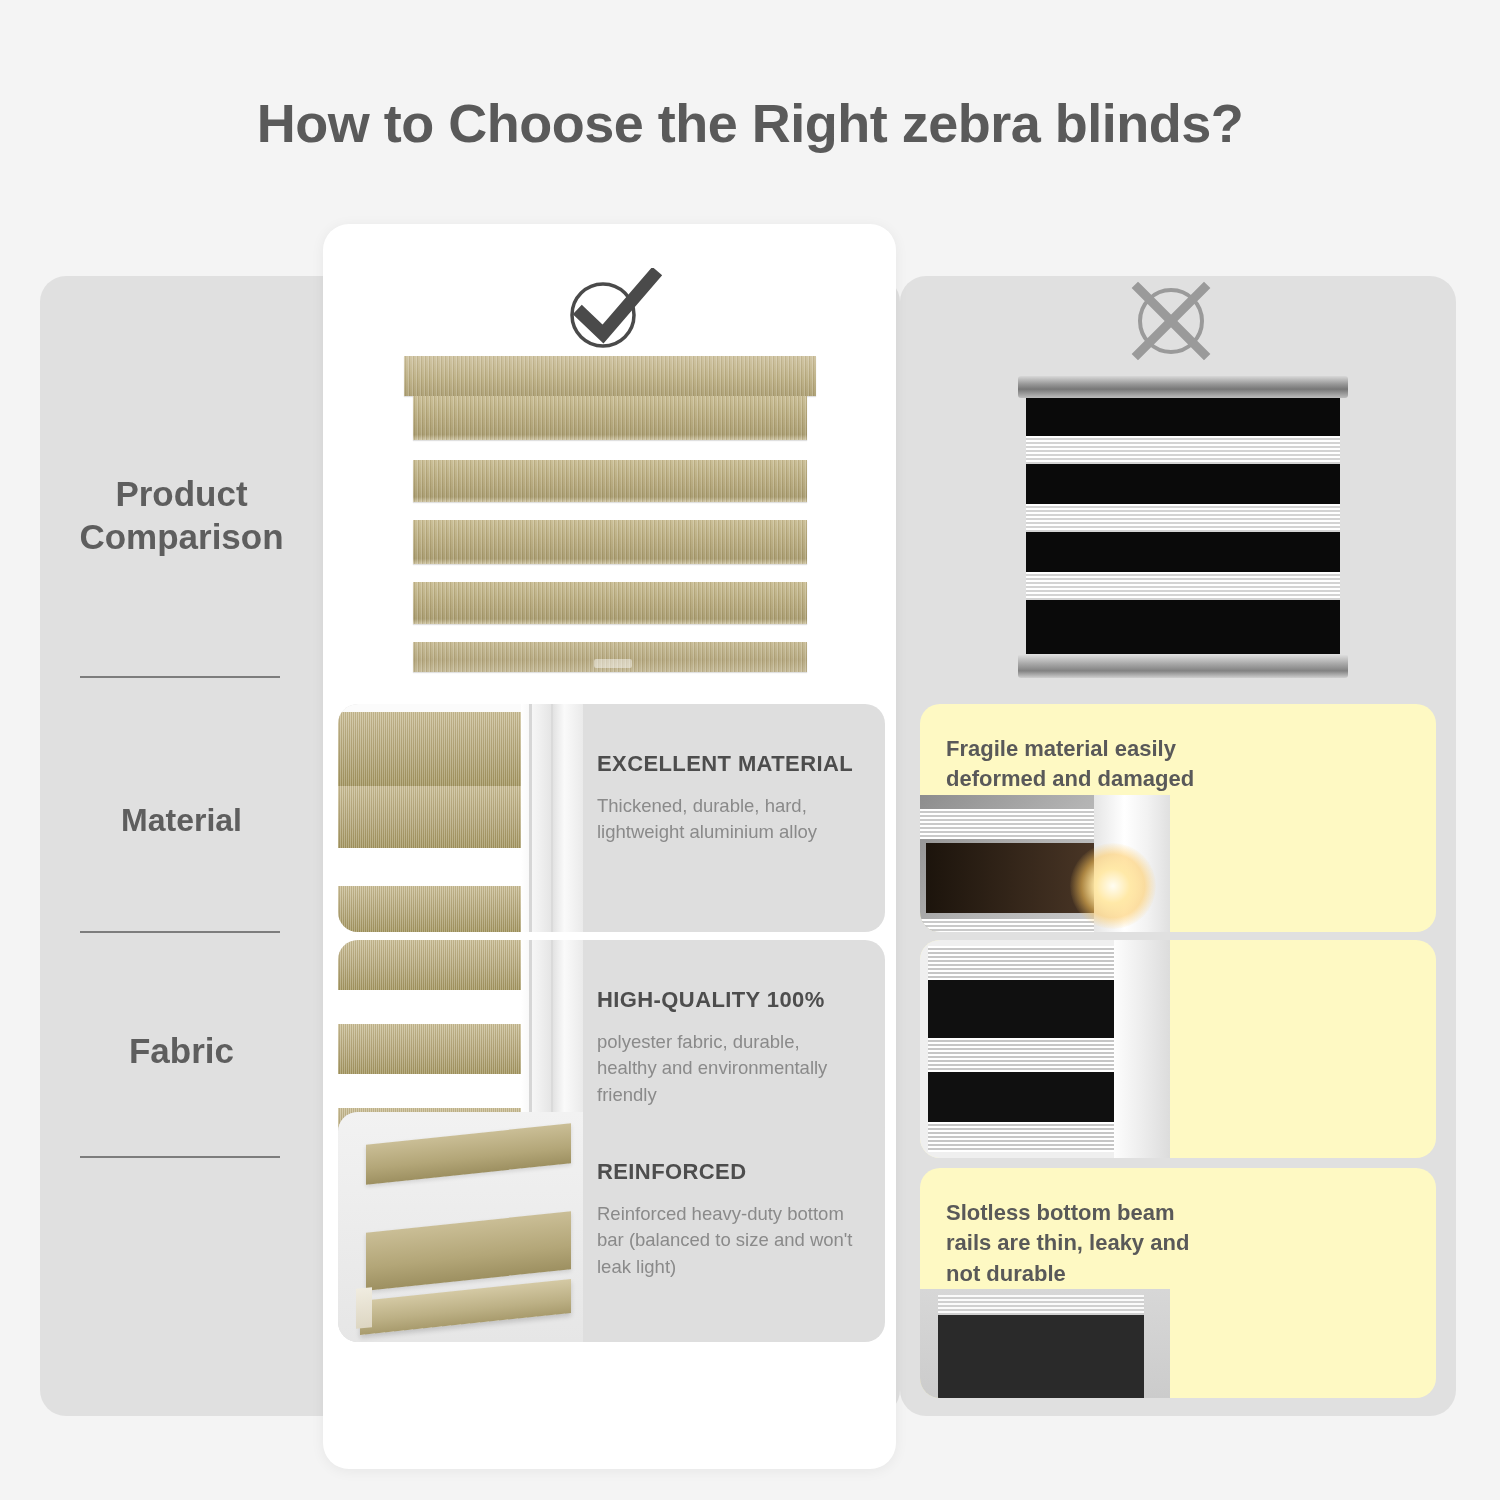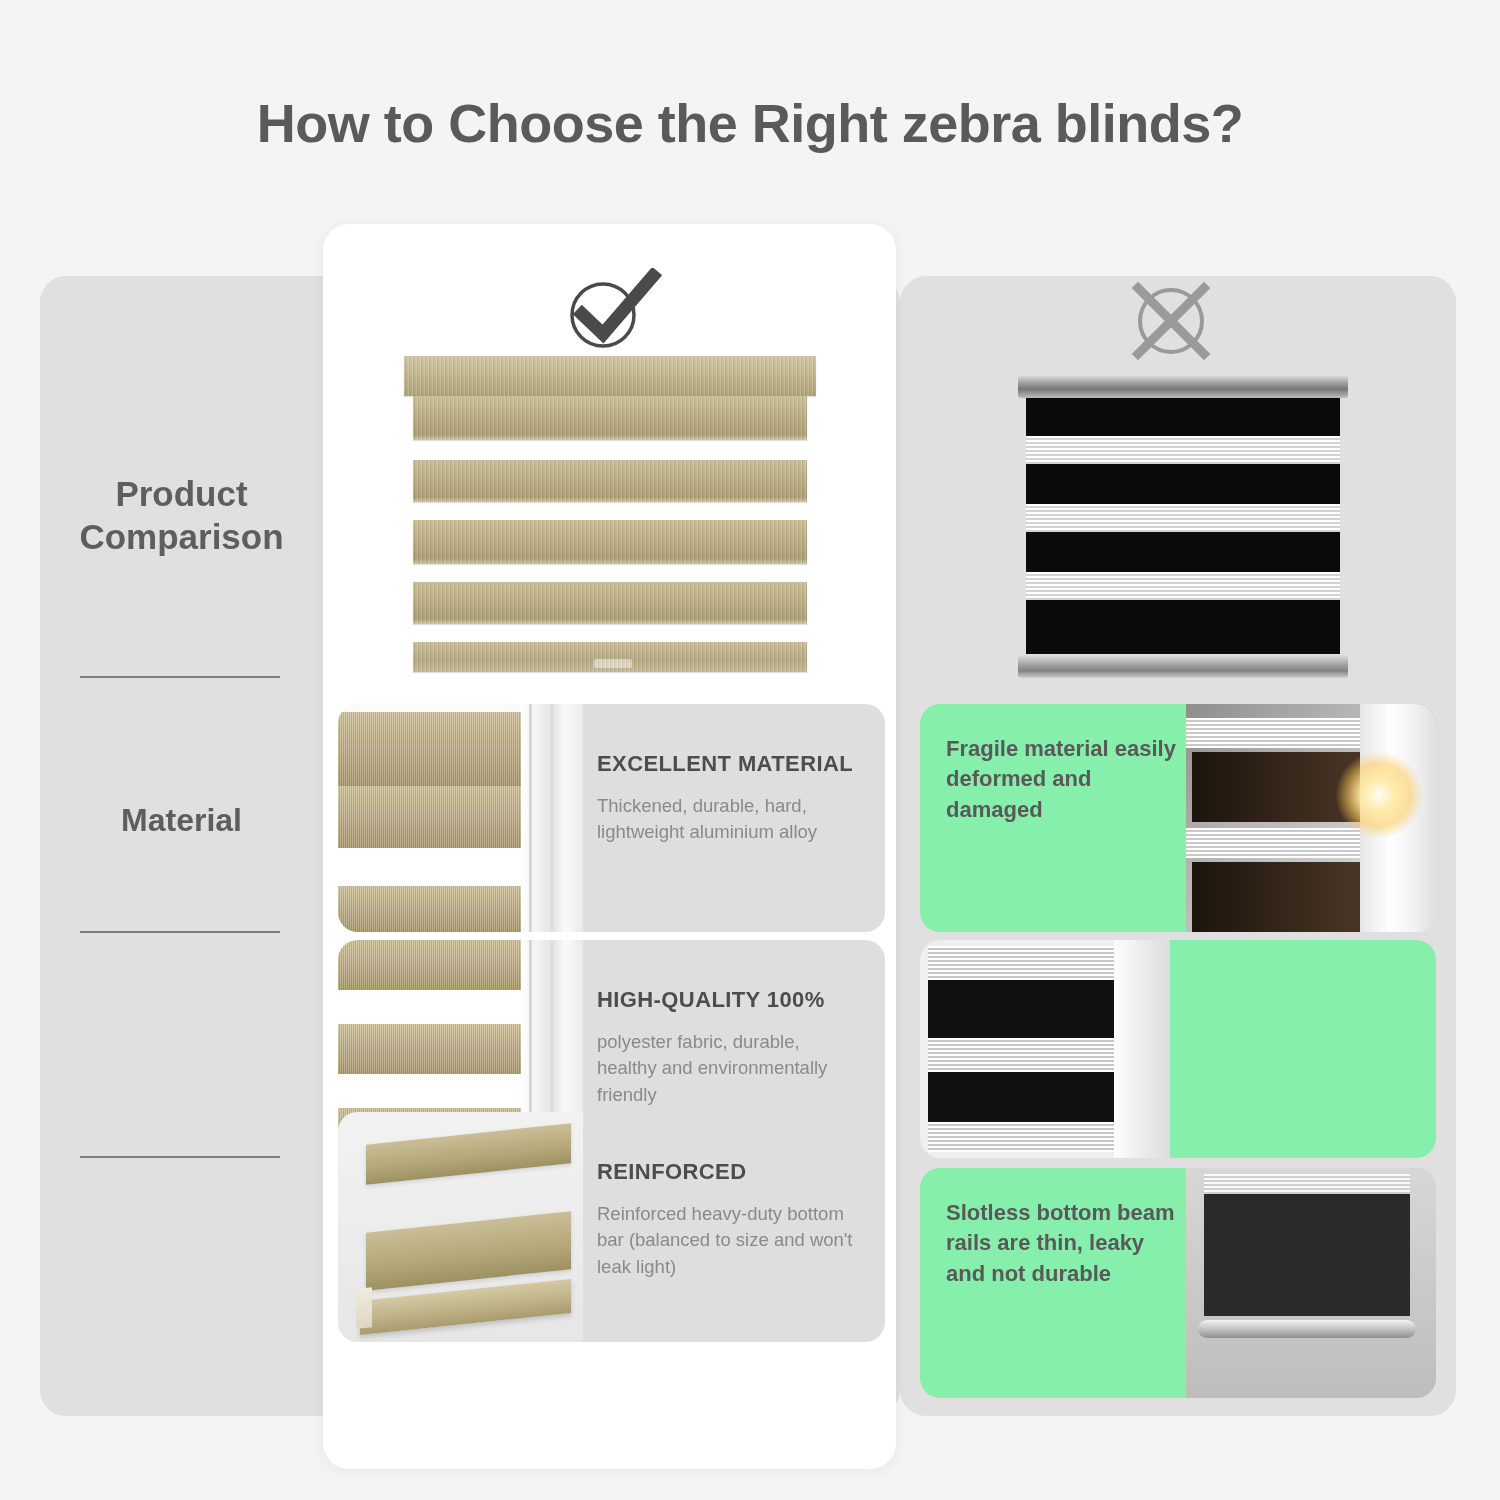--- a/index.html
+++ b/index.html
@@ -154,22 +154,22 @@
   .photo-beam .bslat.two{top:110px;height:58px;}
   .photo-beam .bbar{position:absolute;left:22px;top:178px;width:211px;height:34px;
     background:linear-gradient(180deg,#d4c9a4 0%,#bcb085 60%,#a89b6d 100%);
     transform:skewY(-6deg);box-shadow:0 3px 5px rgba(0,0,0,0.16);}
   .photo-beam .bcap{position:absolute;left:18px;top:176px;width:16px;height:40px;
     background:linear-gradient(180deg,#f0ece0,#ddd6c2);transform:skewY(-6deg);}
 
   
   .bad-card{
     position:absolute;z-index:7;
-    background:#86efac;border-radius:20px;overflow:hidden;
-    display:flex;align-items:stretch;
+    background:#fef9c3;border-radius:20px;overflow:hidden;
+    display:flex;align-items:stretch;flex-direction:column;
   }
   #bad-0{left:920px;top:704px;width:516px;height:228px;}
   #bad-1{left:920px;top:940px;width:516px;height:218px;}
   #bad-2{left:920px;top:1168px;width:516px;height:230px;}
 
   .bad-text{flex:1;padding:30px 10px 0 26px;}
   .bad-body{font-size:22px;font-weight:bold;color:#595959;line-height:1.38;max-width:250px;}
   .bad-photo{position:relative;width:250px;flex:0 0 250px;overflow:hidden;}
 
   
@@ -218,20 +218,23 @@
     <span class="nowrap">Product
 Comparison</span>
   </div>
   <div class="side-divider" id="div-0"></div>
 
   <div class="side-row" id="side-row-1">
     <span class="nowrap">Material</span>
   </div>
   <div class="side-divider" id="div-1"></div>
 
+  <div class="side-row" id="side-row-2">
+    <span class="nowrap">Fabric</span>
+  </div>
   <div class="side-divider" id="div-2"></div>
 
 </div>
 
 <div class="white-card"></div>
 
 <svg class="icon-check" viewBox="0 0 110 85">
   <circle cx="48" cy="47" r="31" fill="none" stroke="#4a4a4a" stroke-width="3.5"></circle>
   <path d="M27 46 L48 66 L98 8" fill="none" stroke="#4a4a4a" stroke-width="13" stroke-linecap="square" stroke-linejoin="miter"></path>
 </svg>

